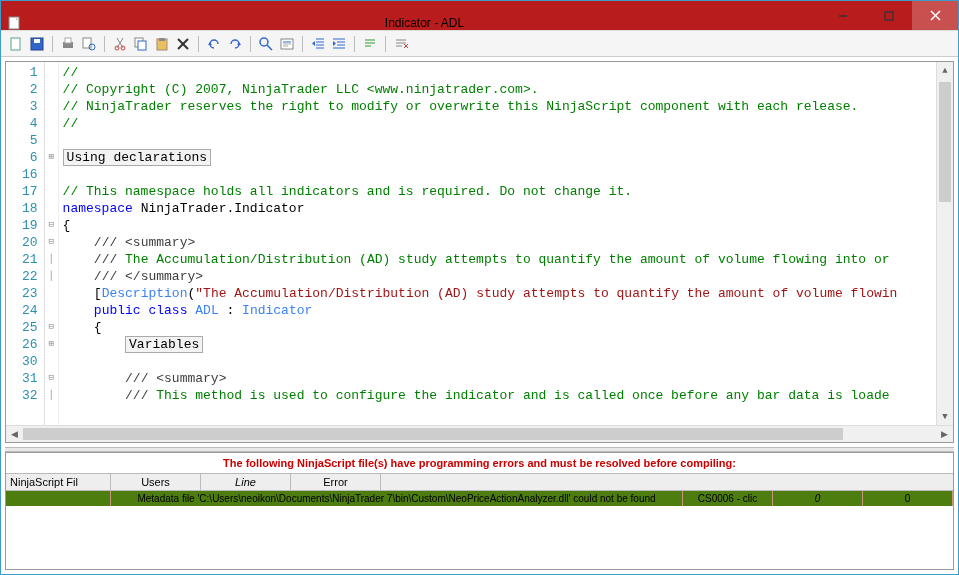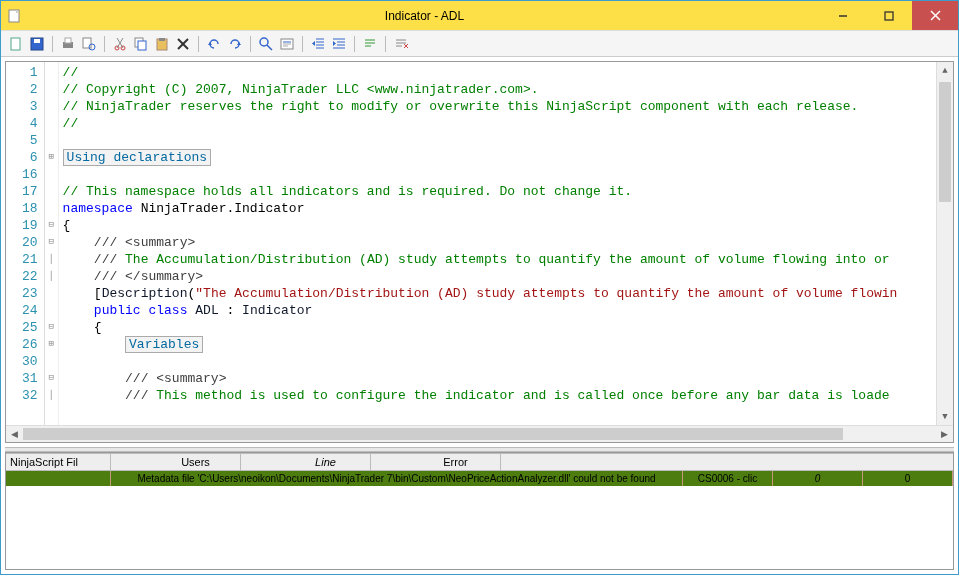--- a/index.html
+++ b/index.html
@@ -1,50 +1,50 @@
 <!DOCTYPE html>
 <html><head>
 <meta charset="utf-8">
 <style>
 * { box-sizing: border-box; margin: 0; padding: 0; }
 body { font-family: "Segoe UI", Tahoma, sans-serif; font-size: 12px; background: #fff; width: 959px; height: 575px; overflow: hidden; border: 1px solid #3d9ccc; display: flex; flex-direction: column; }
-.titlebar { height: 30px; background: #fde047; display: flex; align-items: center; border-bottom: 1px solid #ddd; }
+.titlebar { height: 30px; background: #b91c1c; display: flex; align-items: flex-end; border-bottom: 1px solid #ddd; }
 .titlebar-icon { width: 28px; display:flex; align-items:center; justify-content:center; }
 .title-text { flex: 1; text-align: center; font-size: 12px; color: #000; }
 .winbtns { display: flex; height: 100%; }
 .winbtn { width: 46px; display: flex; align-items:center; justify-content:center; font-size: 14px; font-family: sans-serif; color:#333; }
 .winbtn.close { background:#c8504f; color:#fff; }
 .toolbar { height: 26px; background: #f5f5f5; border-bottom: 1px solid #ccc; display:flex; align-items:center; padding: 0 6px; gap:3px; }
 .toolbar .sep { width:1px; height:16px; background:#bbb; margin:0 3px; }
 .ticon { width:18px; height:18px; display:flex; align-items:center; justify-content:center; color:#555; }
 .ticon svg { width:16px; height:16px; }
 .editor-wrap { flex:1; display:flex; flex-direction:column; border:1px solid #999; margin:4px; min-height:0; }
 .editor { flex:1; display:flex; overflow:hidden; font-family: Consolas, "Courier New", monospace; font-size: 13px; position:relative; }
 .gutter { background:#fff; color:#2b91af; text-align:right; padding: 2px 6px 2px 16px; border-right:1px solid #ddd; user-select:none; white-space:pre; line-height:17px; }
 .foldcol { width:14px; background:#fff; border-right:1px solid #eee; padding-top:2px; line-height:17px; font-size:9px; color:#888; white-space:pre; text-align:center; }
 .code { flex:1; padding:2px 4px; white-space:pre; line-height:17px; overflow:hidden; }
 .c-green { color:#008000; }
 .c-blue { color:#0000ff; }
 .c-gray { color:#404040; }
 .c-black { color:#000; }
 .c-str { color:#a31515; }
-.c-type { color:#0f172a; }
-.region { border:1px solid #aaa; background:#f3f3f3; color:#0369a1; padding:0 3px; }
+.c-type { color:#3b82f6; }
+.region { border:1px solid #aaa; background:#f3f3f3; color:#000000; padding:0 3px; }
 .vscroll { position:absolute; right:0; top:0; width:17px; height:100%; background:#f0f0f0; border-left:1px solid #ddd; }
 .vscroll .thumb { position:absolute; left:2px; right:2px; top:20px; height:120px; background:#cdcdcd; border-radius:1px;}
 .vscroll .arr { position:absolute; left:0; right:0; height:17px; display:flex; align-items:center; justify-content:center; color:#666; font-size:9px;}
 .vscroll .arr.up{ top:0;} .vscroll .arr.dn{ bottom:0;}
 .hscroll { height:17px; background:#f0f0f0; border-top:1px solid #ddd; display:flex; align-items:center; position:relative;}
 .hscroll .arr{ width:17px; text-align:center; color:#666; font-size:9px;}
 .hscroll .track{ flex:1; position:relative; height:100%;}
 .hscroll .thumb{ position:absolute; top:2px; bottom:2px; left:0; width:820px; background:#cdcdcd;}
 .splitter { height:5px; background:#e8e8e8; border-top:1px solid #bbb; border-bottom:1px solid #bbb; margin:0 4px; }
 .errpanel { margin:0 4px 4px 4px; border:1px solid #999; display:flex; flex-direction:column; height:118px; }
 .err-banner { text-align:center; font-weight:bold; color:#c00; font-size:11px; padding:4px 0; background:#fff; }
-.err-head { display:flex; background:#eee; border-top:1px solid #bbb; border-bottom:1px solid #bbb; font-size:11px;gap:40px; }
+.err-head { display:flex; background:#eee; border-top:1px solid #bbb; border-bottom:1px solid #bbb; font-size:11px; }
 .err-head > div { border-right:1px solid #bbb; padding:2px 4px; text-align:center; }
 .err-row { display:flex; background:#4d7c0f; font-size:10px; }
 .err-row > div { border-right:1px solid #c8967a; padding:2px 4px; text-align:center; overflow:hidden; white-space:nowrap; }
 .col-file{ width:105px; text-align:left;} .col-error{ flex:1;} .col-code{ width:90px;} .col-line{ width:90px;font-style:italic;} .col-col{ width:90px;}
 .err-head .col-file, .err-row .col-file { text-align:left; }
 .err-fill { flex:1; background:#fff; }
 </style>
 </head>
 <body>
 
@@ -251,20 +251,21 @@
     <div class="track">
         <div class="thumb"></div>
       </div>
     <div class="arr">▶</div>
   </div>
 </div>
 
 <div class="splitter"></div>
 
 <div class="errpanel">
+  <div class="err-banner">The following NinjaScript file(s) have programming errors and must be resolved before compiling:</div>
   <div class="err-head">
     <div class="col-file">NinjaScript Fil</div>
     <div class="col-code">Users</div>
     <div class="col-line">Line</div>
     <div class="col-col">Error</div>
   </div>
   <div class="err-row">
     <div class="col-file"></div>
     <div class="col-error">Metadata file 'C:\Users\neoikon\Documents\NinjaTrader 7\bin\Custom\NeoPriceActionAnalyzer.dll' could not be found</div>
     <div class="col-code">CS0006 - clic</div>

